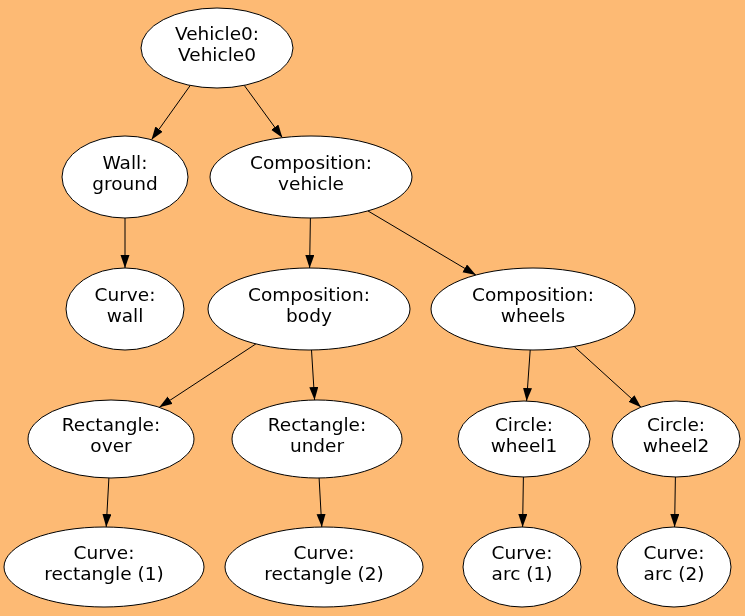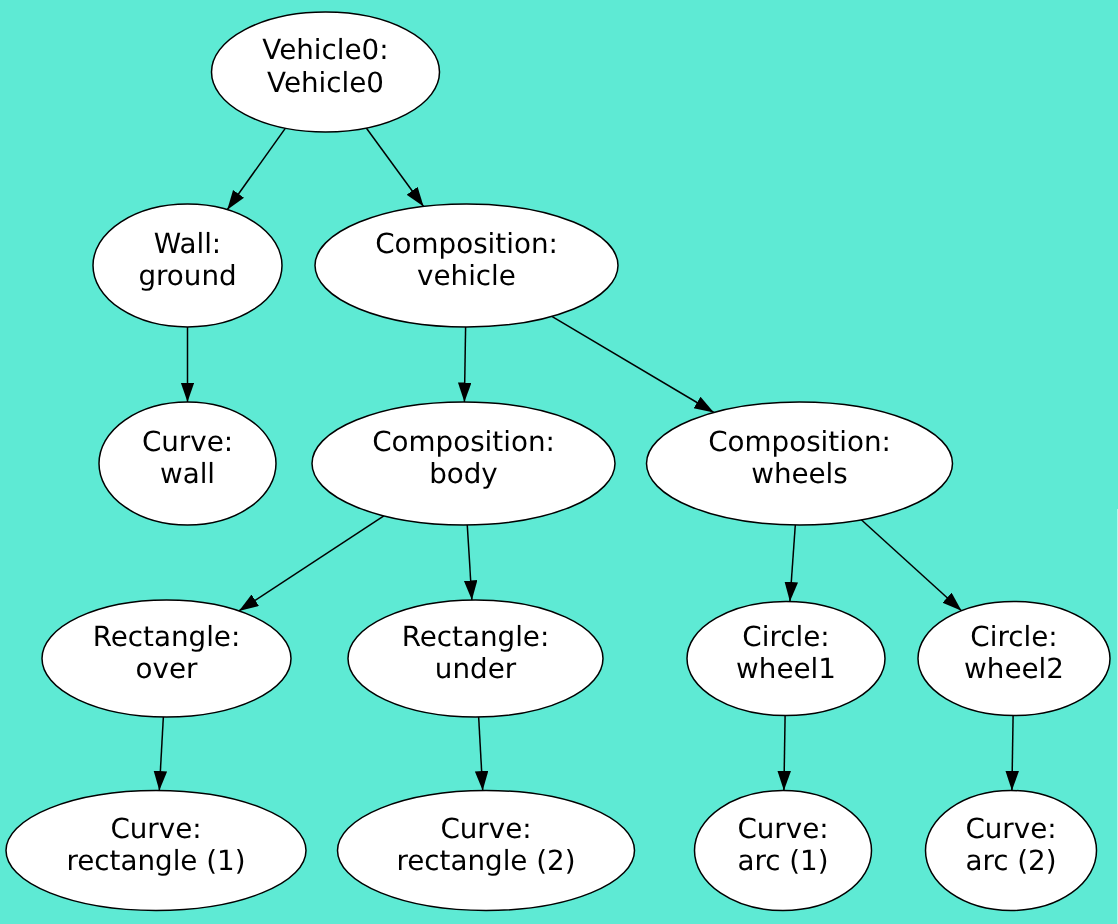--- a/index.html
+++ b/index.html
@@ -3,21 +3,21 @@
 <meta charset="utf-8">
 <style>
   html, body {
     margin: 0;
     padding: 0;
     background: #ffffff;
   }
   .canvas {
     width: 745px;
     height: 616px;
-    background: #5eead4;
+    background: #fdba74;
     position: relative;
     overflow: hidden;
   }
   svg {
     display: block;
   }
   .node-ellipse {
     fill: #ffffff;
     stroke: #000000;
     stroke-width: 1;

